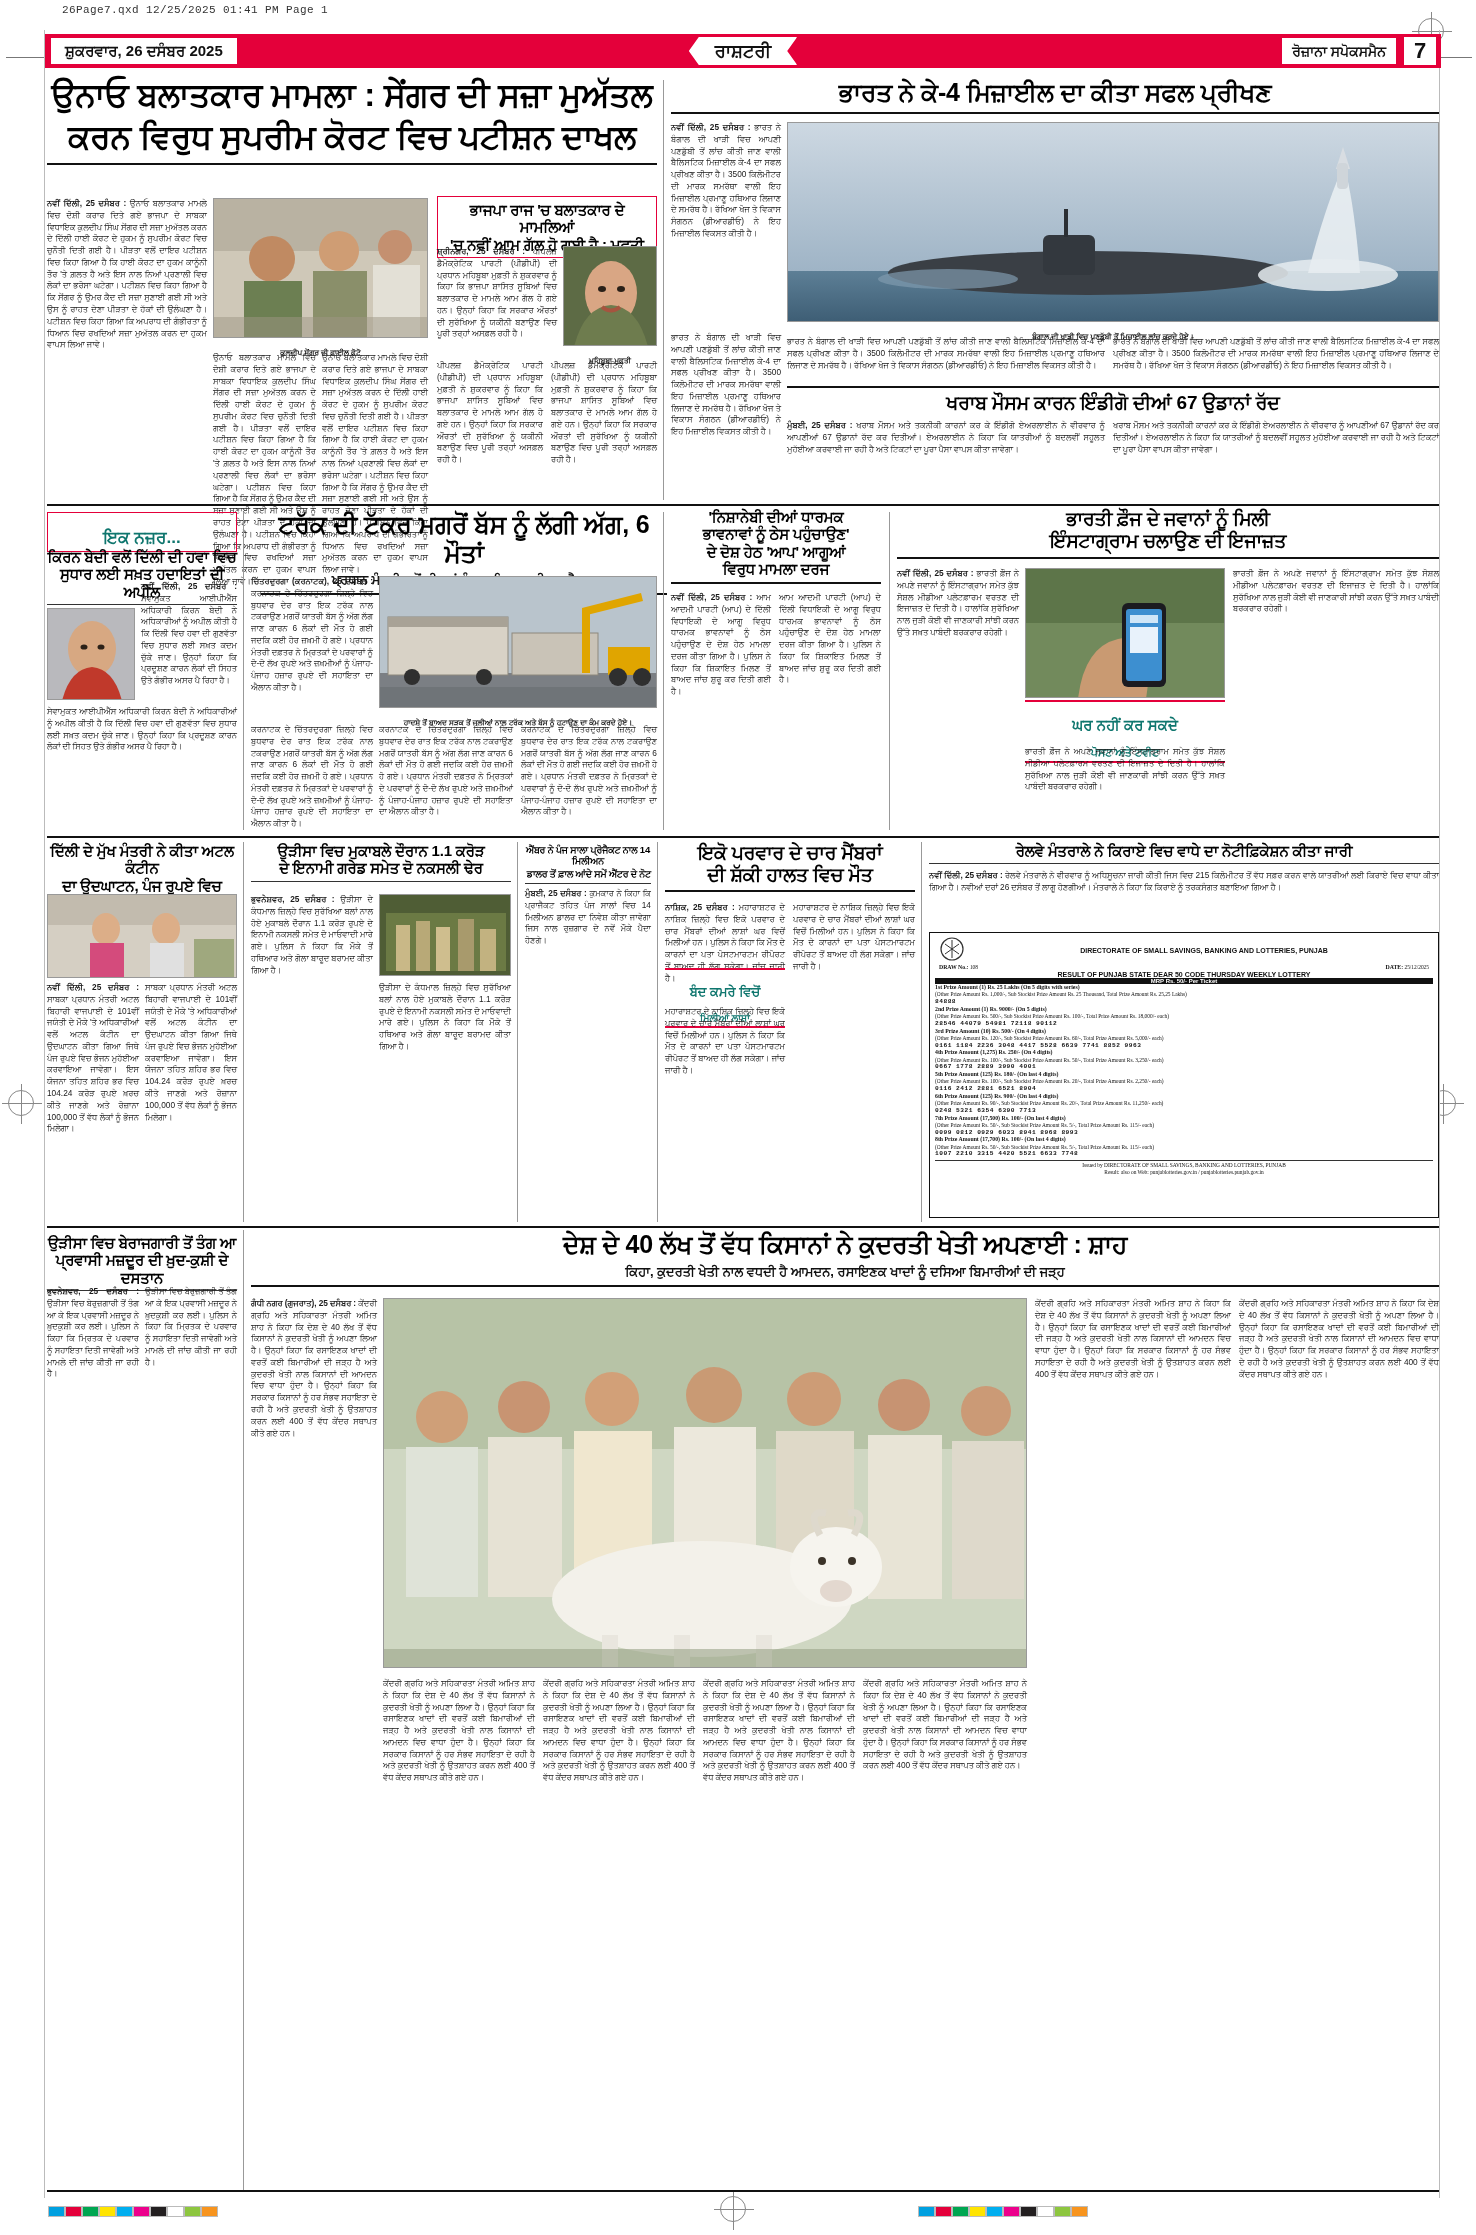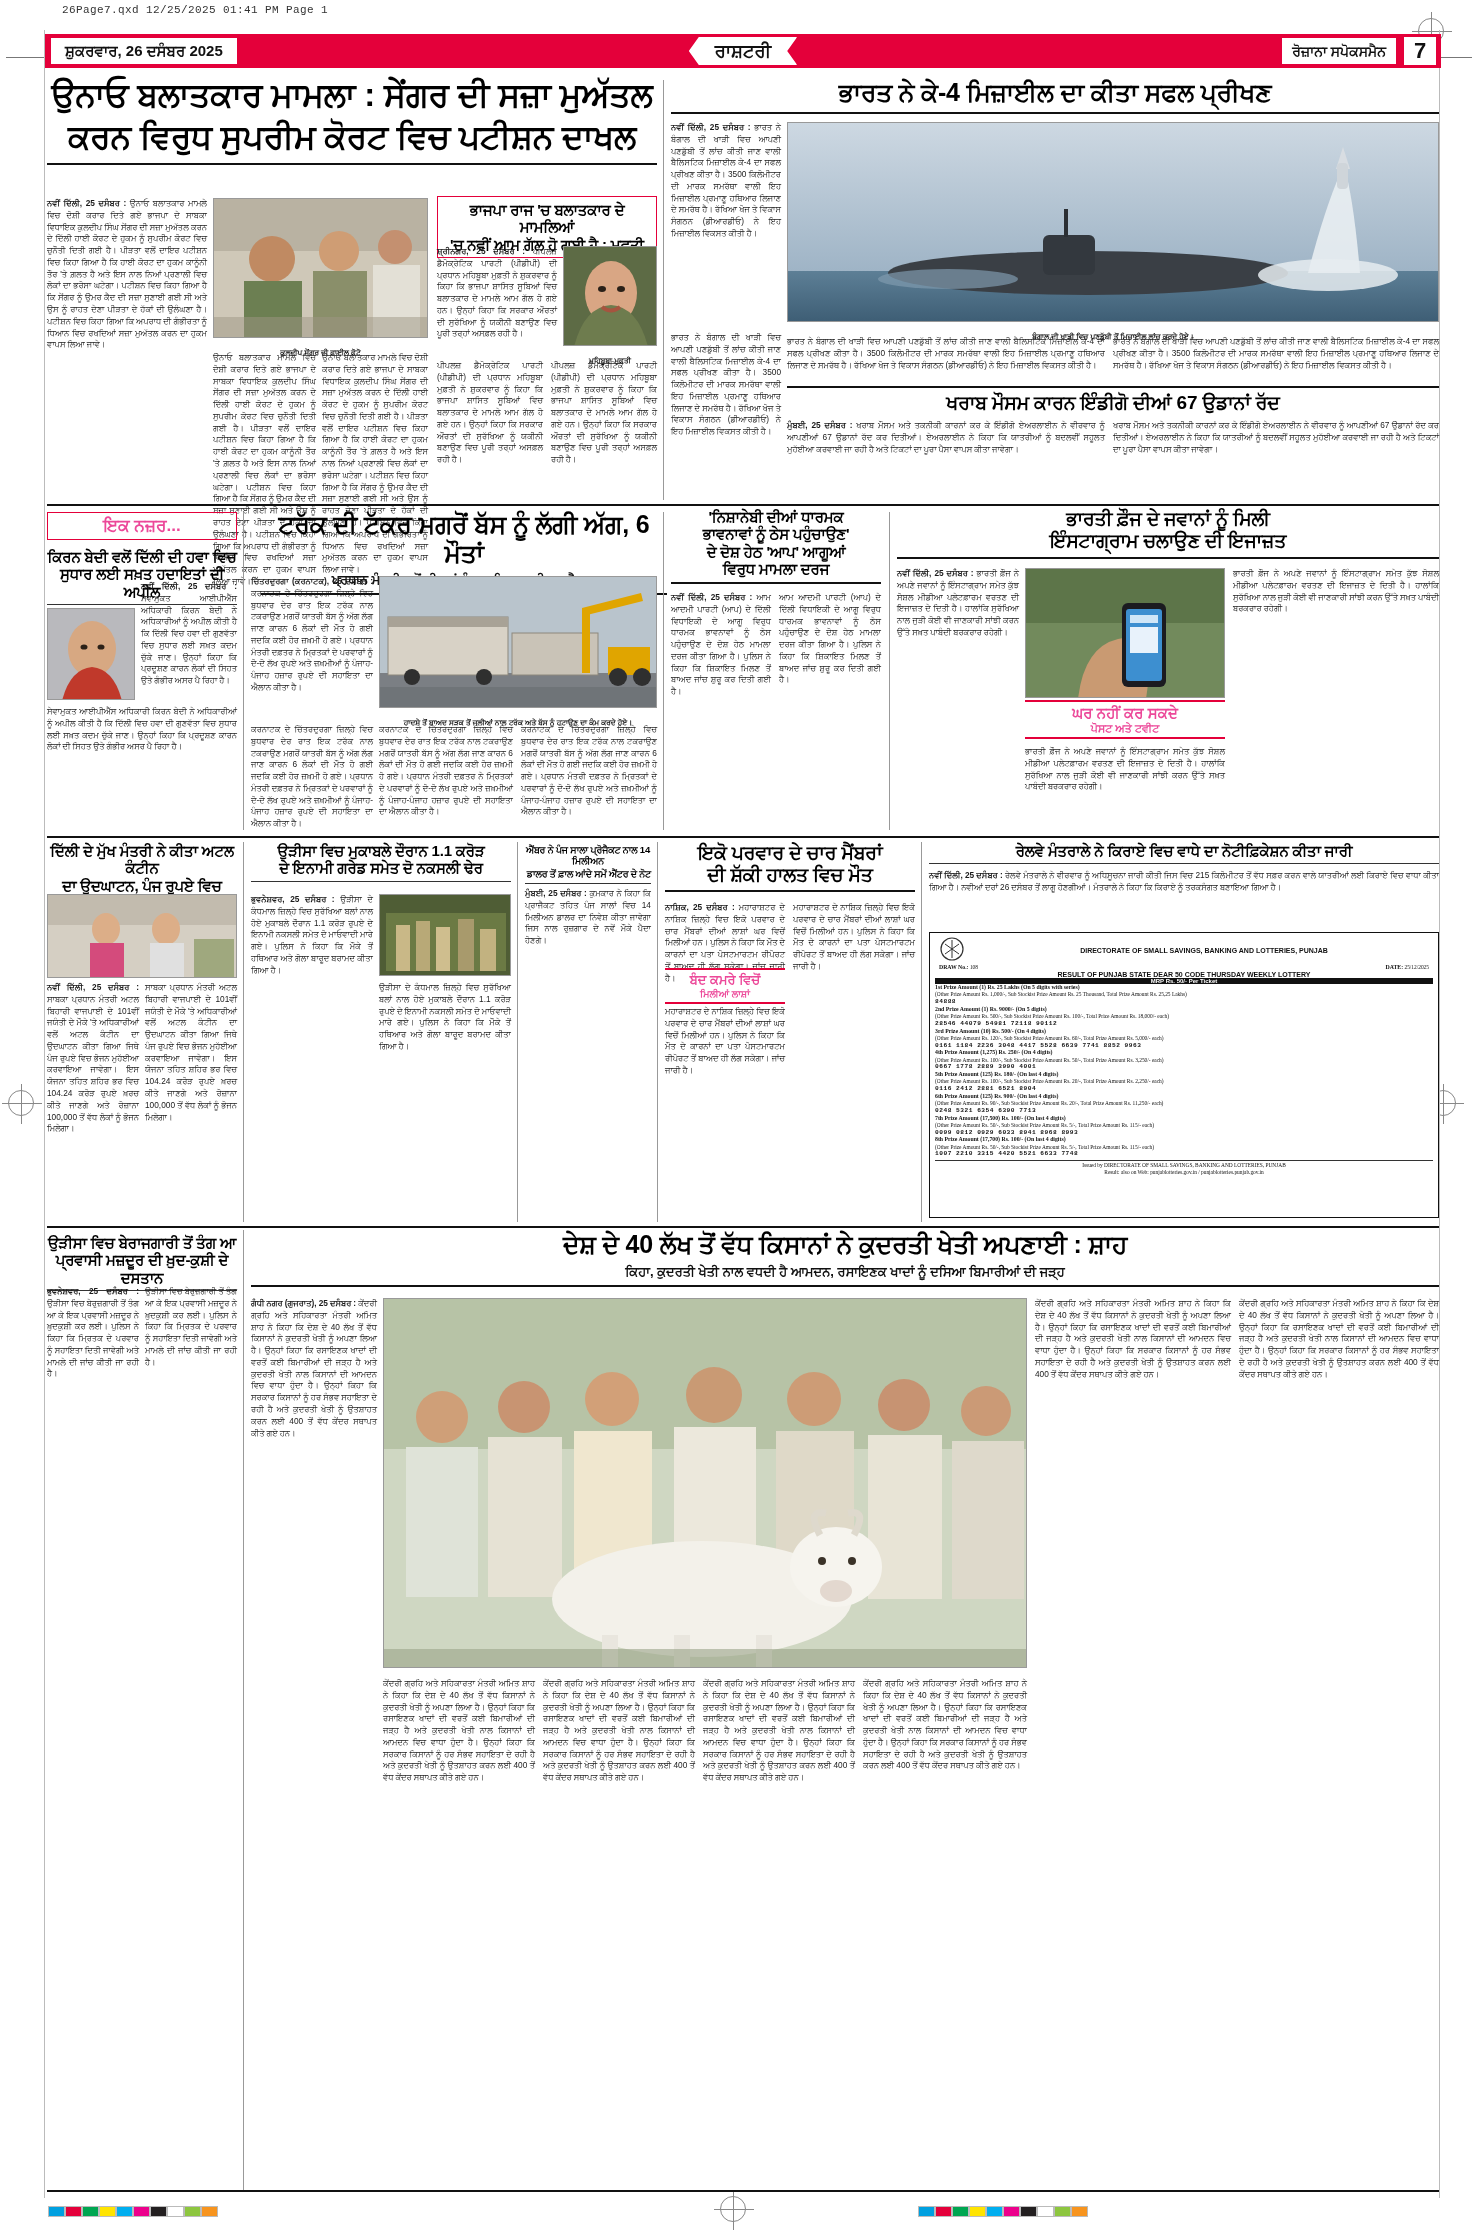--- a/index.html
+++ b/index.html
@@ -89,21 +89,21 @@
   .photo{ position:absolute; overflow:hidden; border:1px solid #999; }
   .cap{
     font-size:7.4px; text-align:center; font-weight:bold; color:#111;
     padding-top:9px;
   }
 
   
   .boxed{
     border:1px solid #e4003a; padding:4px 6px;
   }
-  .redtitle{ color:#ec4899; font-weight:bold; }
+  .redtitle{ color:#0f766e; font-weight:bold;margin-top:12px; }
 
   
   .lot{
     font-family:"Liberation Serif", serif;
     font-size:5.4px; line-height:1.25; color:#111;
   }
   .lot b{ font-size:5.8px; }
   .lot-head{ text-align:center; font-weight:bold; font-size:7px; }
   .lot-bar{ background:#111; color:#fff; text-align:center; font-weight:bold; font-size:6px; }
   .lot-nums{ font-family:"Liberation Mono", monospace; font-weight:bold; font-size:6.2px; letter-spacing:.5px; }

